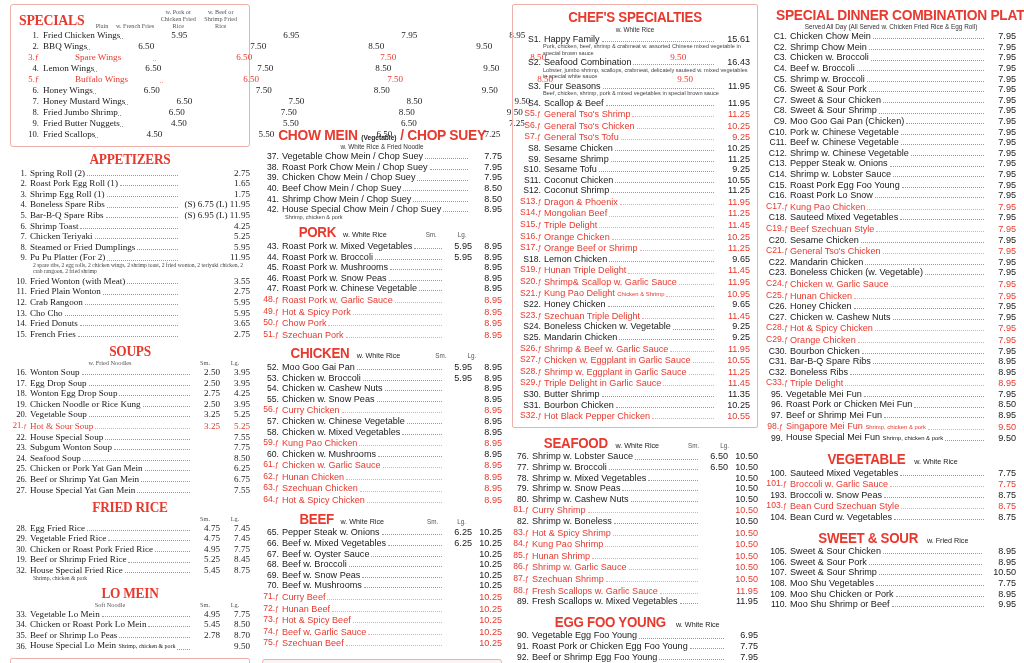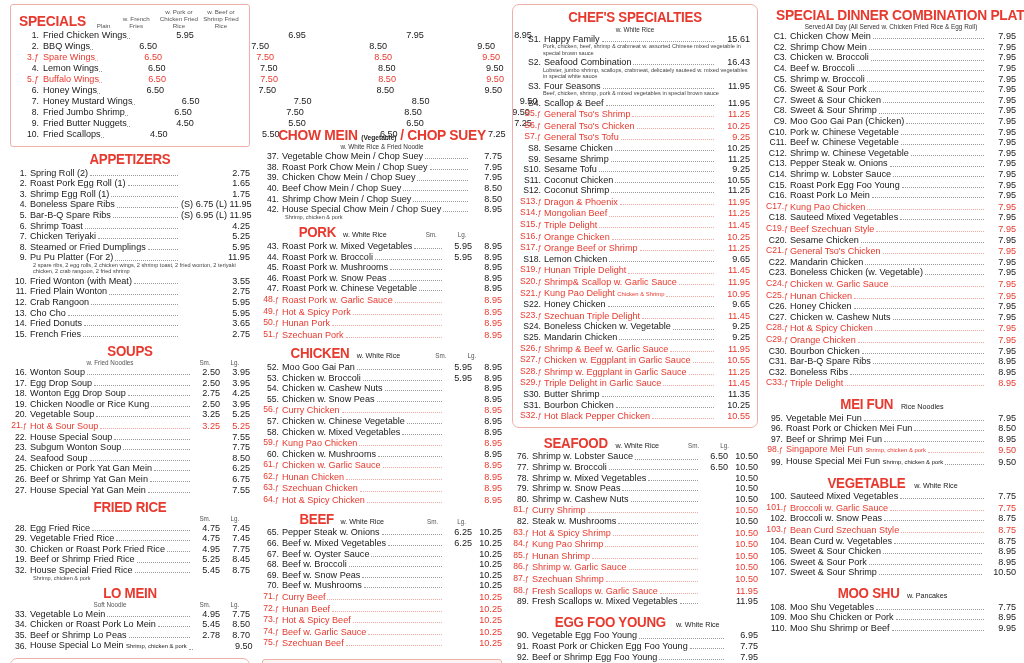--- a/index.html
+++ b/index.html
@@ -6,21 +6,21 @@
   html, body { margin:0; padding:0; }
   body {
     width:1024px; height:663px;
     background:#fff;
     font-family:"Liberation Sans", sans-serif;
     color:#1a1a1a;
     overflow:hidden;
   }
   .page { position:relative; width:1024px; height:663px; display:flex; padding:4px 4px 0 4px; gap:0; }
   .col { position:relative; }
-  .col1 { width:252px; padding:0 6px; }
+  .col1 { width:252px; padding:0 6px;font-family:Liberation Serif, serif; }
   .col2 { width:252px; padding:0 6px; }
   .col3 { width:258px; padding:0 4px; }
   .col4 { width:258px; padding:0 4px; }
 
   
   .sec-title {
     text-align:center;
     color:#e8392e;
     font-weight:bold;
     font-size:14.5px;
@@ -89,32 +89,32 @@
   .sp-head .t {
     color:#e8392e; font-weight:bold; font-size:15px; transform:scaleX(0.92);
     transform-origin:left bottom; letter-spacing:-0.3px; flex:0 0 auto;
   }
   .sp-head .h { font-size:6.2px; color:#555; text-align:center; }
   .sp-row { display:flex; align-items:flex-end; font-size:9.1px; line-height:11px; white-space:nowrap; }
   .sp-row .num { width:24px; flex:0 0 24px; text-align:right; padding-right:4px; font-size:8.6px;}
   .sp-row .nm { flex:0 0 auto; }
   .sp-row .dots { flex:1 1 auto; min-width:3px; border-bottom:1px dotted #9a9a9a; margin-bottom:2.5px; }
   .sp-row .p { flex:0 0 auto; text-align:right; }
-  .sp-row.hot { color:#e8392e; }
+  .sp-row.hot { color:#e8392e;gap:32px; }
   .sp-row.hot .dots { border-bottom-color:#f0a8a2; }
 
   
   .w-plain { width:64px; }
   .w-ff    { width:112px; }
   .w-pcfr  { width:118px; }
   .w-bsfr  { width:108px; }
 
   
   .boxed {
-    border:1.3px solid #f0b0aa; border-radius:7px;
+    border:1.3px solid #f0b0aa; border-radius:2px;
     padding:3px 7px 5px 7px; margin-top:6px;
   }
   .boxed-chef { padding:4px 7px 5px 7px; margin-top:0; }
 
   
   .thai-box {
     border:1.3px solid #f0b0aa; border-radius:3px;
     padding:2px 7px 5px 7px; margin-top:10px;
     background:#fdf3f2;
   }
@@ -611,21 +611,21 @@
         </li>
         <li class="item hot">
           <span class="num">49.<span class="flame">ƒ</span></span>
           <span class="nm">Hot &amp; Spicy Pork</span>
           <span class="dots"></span>
           <span class="pr w1"></span>
           <span class="pr w1">8.95</span>
         </li>
         <li class="item hot">
           <span class="num">50.<span class="flame">ƒ</span></span>
-          <span class="nm">Hunan Pork</span>
+          <span class="nm">Chow Pork</span>
           <span class="dots"></span>
           <span class="pr w1"></span>
           <span class="pr w1">8.95</span>
         </li>
         <li class="item hot">
           <span class="num">51.<span class="flame">ƒ</span></span>
           <span class="nm">Szechuan Pork</span>
           <span class="dots"></span>
           <span class="pr w1"></span>
           <span class="pr w1">8.95</span>
@@ -1071,21 +1071,21 @@
         </li>
         <li class="item hot">
           <span class="num">81.<span class="flame">ƒ</span></span>
           <span class="nm">Curry Shrimp</span>
           <span class="dots"></span>
           <span class="pr w1"></span>
           <span class="pr w1">10.50</span>
         </li>
         <li class="item">
           <span class="num">82.</span>
-          <span class="nm">Steak w. Mushrooms</span>
+          <span class="nm">Shrimp w. Boneless</span>
           <span class="dots"></span>
           <span class="pr w1"></span>
           <span class="pr w1">10.50</span>
         </li>
         <li class="item hot">
           <span class="num">83.<span class="flame">ƒ</span></span>
           <span class="nm">Hot &amp; Spicy Shrimp</span>
           <span class="dots"></span>
           <span class="pr w1"></span>
           <span class="pr w1">10.50</span>
@@ -1255,21 +1255,21 @@
           <span class="pr" style="width:32px">7.95</span>
         </li>
         <li class="item">
           <span class="num w3">C15.</span>
           <span class="nm">Roast Pork Egg Foo Young</span>
           <span class="dots"></span>
           <span class="pr" style="width:32px">7.95</span>
         </li>
         <li class="item">
           <span class="num w3">C16.</span>
-          <span class="nm">Roast Pork Lo Mein</span>
+          <span class="nm">Roast Pork Lo Snow</span>
           <span class="dots"></span>
           <span class="pr" style="width:32px">7.95</span>
         </li>
         <li class="item hot">
           <span class="num w3">C17.<span class="flame">ƒ</span></span>
           <span class="nm">Kung Pao Chicken</span>
           <span class="dots"></span>
           <span class="pr" style="width:32px">7.95</span>
         </li>
         <li class="item">
@@ -1363,24 +1363,20 @@
           <span class="pr" style="width:32px">8.95</span>
         </li>
         <li class="item hot">
           <span class="num w3">C33.<span class="flame">ƒ</span></span>
           <span class="nm">Triple Delight</span>
           <span class="dots"></span>
           <span class="pr" style="width:32px">8.95</span>
         </li>
       </ul>
 
-    <div class="inline-head" style="margin-top:7px">
-      <span class="sec-title" style="margin:0">MEI FUN</span>
-      <span style="font-size:7.2px">Rice Noodles</span>
-    </div>
     <ul class="items" id="meifun-list">
         <li class="item">
           <span class="num">95.</span>
           <span class="nm">Vegetable Mei Fun</span>
           <span class="dots"></span>
           <span class="pr" style="width:32px">7.95</span>
         </li>
         <li class="item">
           <span class="num">96.</span>
           <span class="nm">Roast Pork or Chicken Mei Fun</span>
@@ -1418,39 +1414,43 @@
           <span class="dots"></span>
           <span class="pr" style="width:32px">7.75</span>
         </li>
         <li class="item hot">
           <span class="num w3">101.<span class="flame">ƒ</span></span>
           <span class="nm">Broccoli w. Garlic Sauce</span>
           <span class="dots"></span>
           <span class="pr" style="width:32px">7.75</span>
         </li>
         <li class="item">
-          <span class="num w3">102.</span>
+          <span class="num w3">193.</span>
           <span class="nm">Broccoli w. Snow Peas</span>
           <span class="dots"></span>
           <span class="pr" style="width:32px">8.75</span>
         </li>
         <li class="item hot">
           <span class="num w3">103.<span class="flame">ƒ</span></span>
           <span class="nm">Bean Curd Szechuan Style</span>
           <span class="dots"></span>
           <span class="pr" style="width:32px">8.75</span>
         </li>
         <li class="item">
           <span class="num w3">104.</span>
           <span class="nm">Bean Curd w. Vegetables</span>
           <span class="dots"></span>
           <span class="pr" style="width:32px">8.75</span>
         </li>
       </ul>
 
+    <div class="inline-head" style="margin-top:7px">
+      <span class="sec-title" style="margin:0">SWEET &amp; SOUR</span>
+      <span style="font-size:7.2px">w. Fried Rice</span>
+    </div>
     <ul class="items" id="ss-list">
         <li class="item">
           <span class="num w3">105.</span>
           <span class="nm">Sweet &amp; Sour Chicken</span>
           <span class="dots"></span>
           <span class="pr" style="width:34px">8.95</span>
         </li>
         <li class="item">
           <span class="num w3">106.</span>
           <span class="nm">Sweet &amp; Sour Pork</span>
@@ -1458,24 +1458,20 @@
           <span class="pr" style="width:34px">8.95</span>
         </li>
         <li class="item">
           <span class="num w3">107.</span>
           <span class="nm">Sweet &amp; Sour Shrimp</span>
           <span class="dots"></span>
           <span class="pr" style="width:34px">10.50</span>
         </li>
       </ul>
 
-    <div class="inline-head" style="margin-top:7px">
-      <span class="sec-title" style="margin:0">MOO SHU</span>
-      <span style="font-size:7.2px">w. Pancakes</span>
-    </div>
     <ul class="items" id="moo-list">
         <li class="item">
           <span class="num w3">108.</span>
           <span class="nm">Moo Shu Vegetables</span>
           <span class="dots"></span>
           <span class="pr" style="width:32px">7.75</span>
         </li>
         <li class="item">
           <span class="num w3">109.</span>
           <span class="nm">Moo Shu Chicken or Pork</span>

